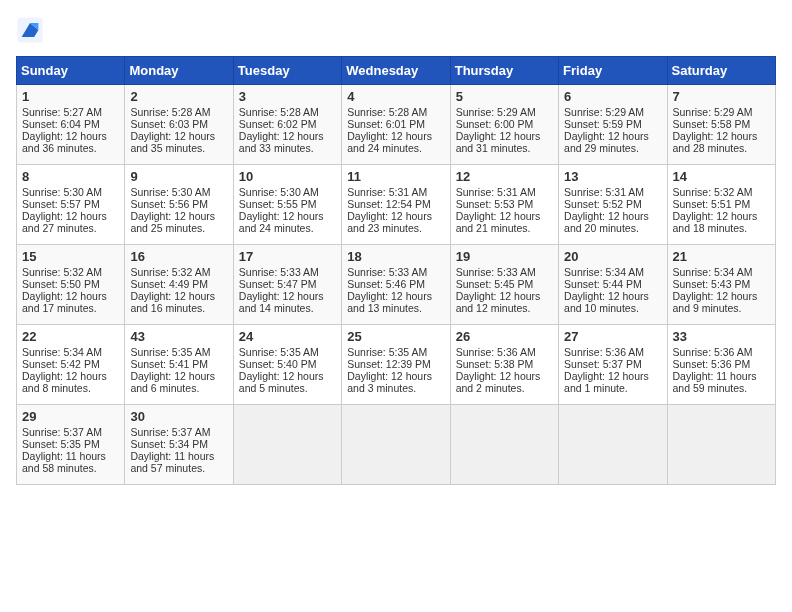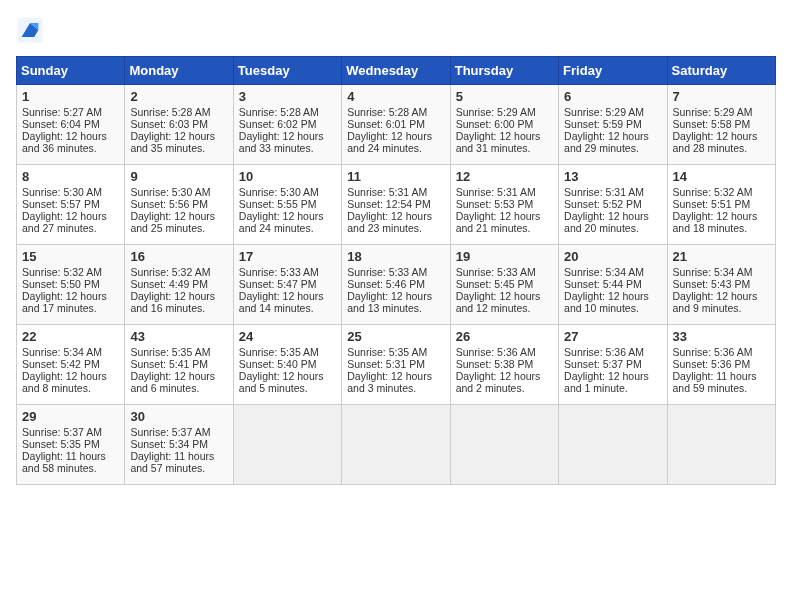--- a/index.html
+++ b/index.html
@@ -286,21 +286,21 @@
         <td>
           <span class="day-num">24</span>
           <div>Sunrise: 5:35 AM</div>
           <div>Sunset: 5:40 PM</div>
           <div>Daylight: 12 hours</div>
           <div>and 5 minutes.</div>
         </td>
         <td>
           <span class="day-num">25</span>
           <div>Sunrise: 5:35 AM</div>
-          <div>Sunset: 5:31 PM</div>
+          <div>Sunset: 12:39 PM</div>
           <div>Daylight: 12 hours</div>
           <div>and 3 minutes.</div>
         </td>
         <td>
           <span class="day-num">26</span>
           <div>Sunrise: 5:36 AM</div>
           <div>Sunset: 5:38 PM</div>
           <div>Daylight: 12 hours</div>
           <div>and 2 minutes.</div>
         </td>

